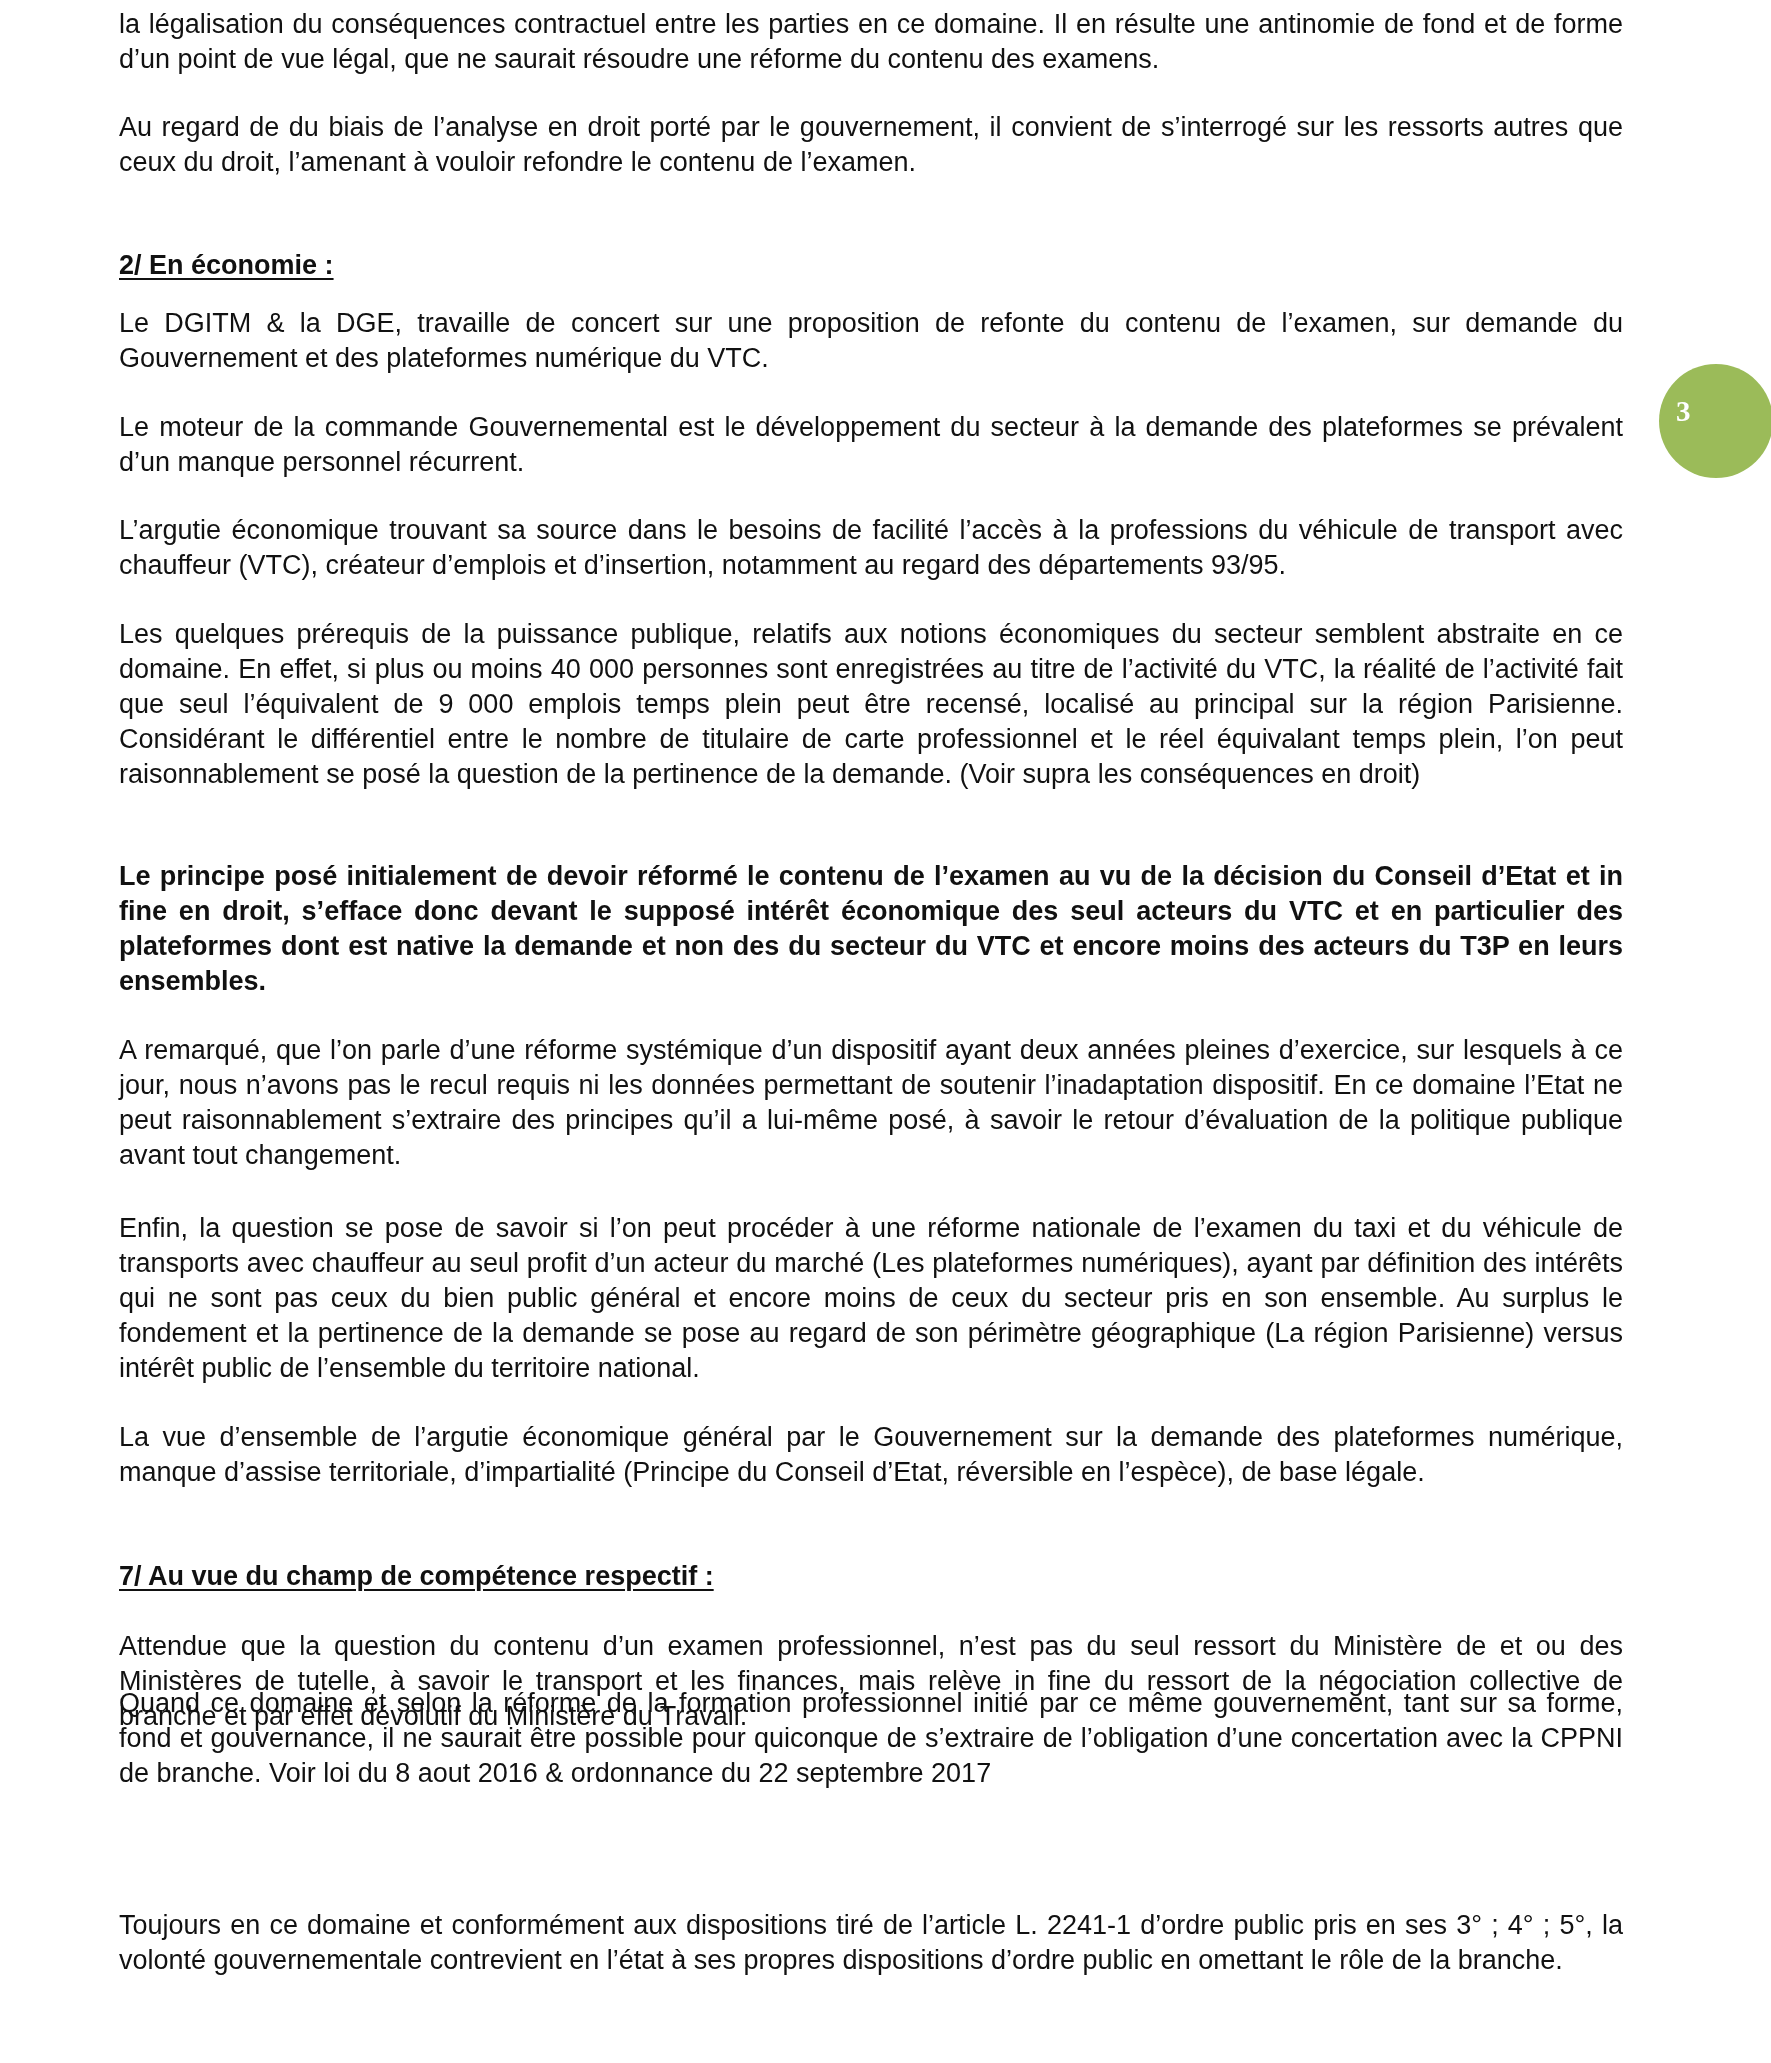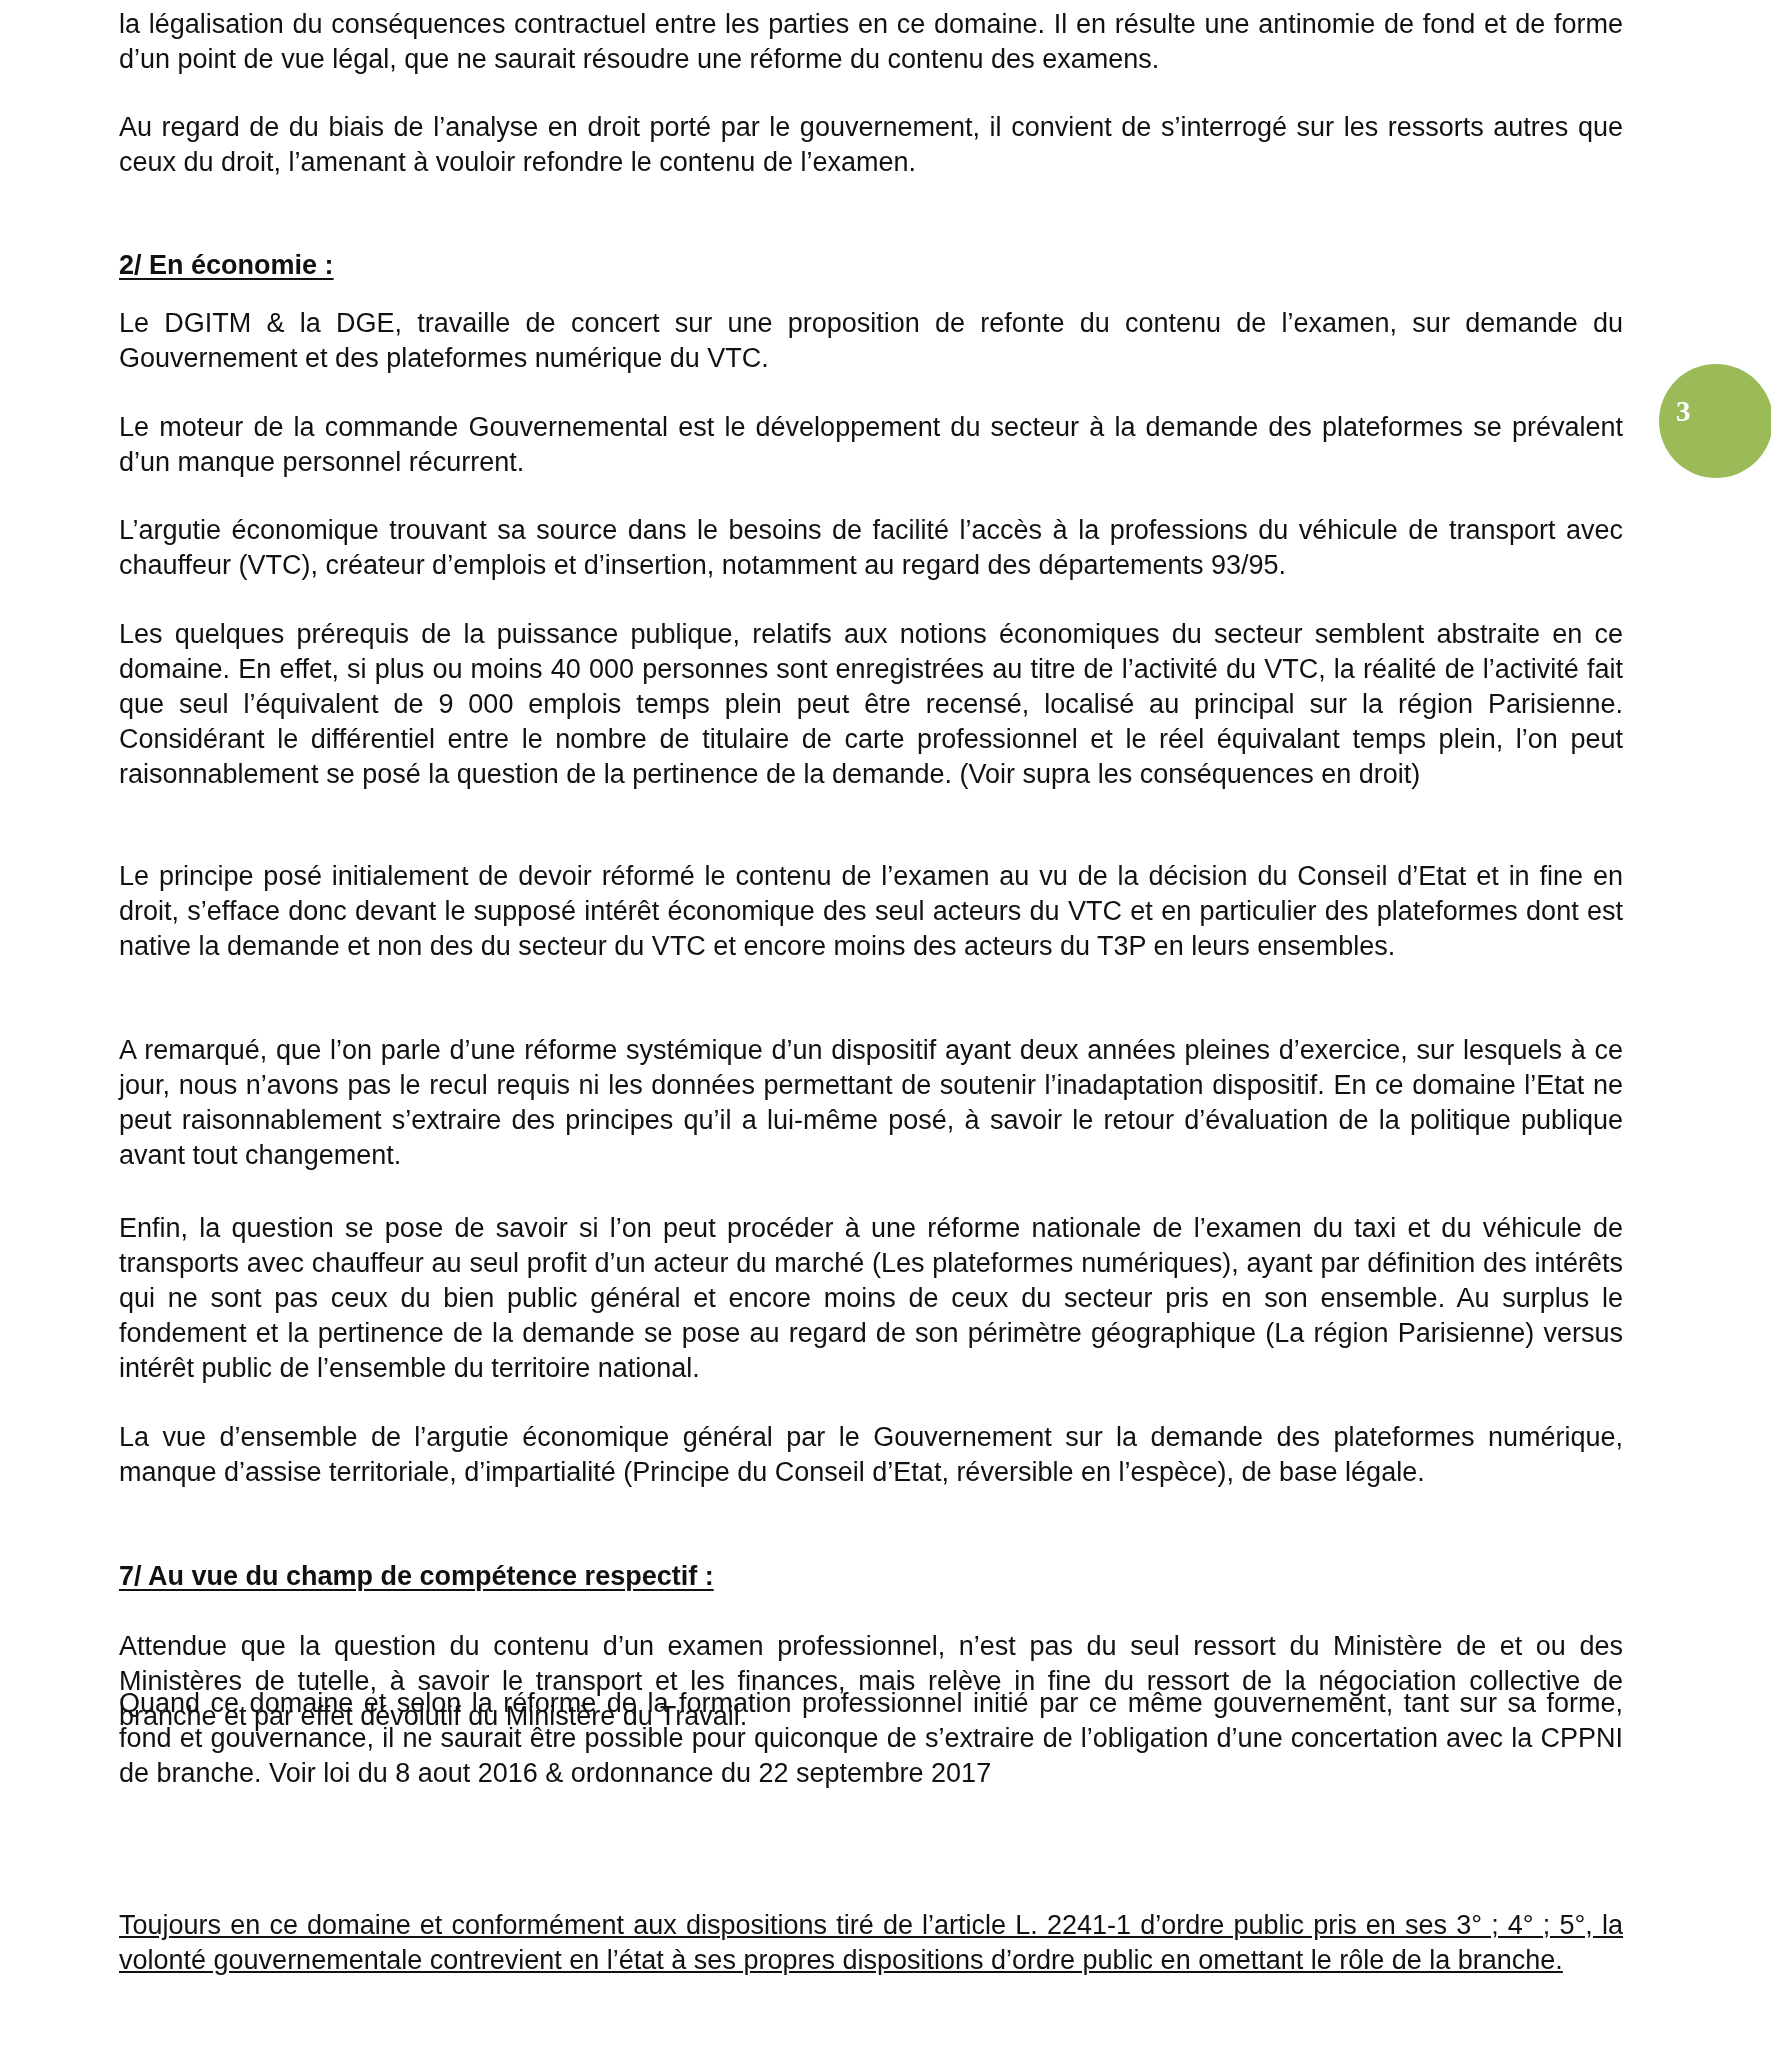--- a/index.html
+++ b/index.html
@@ -70,27 +70,27 @@
 <div class="page">
 
   <p class="para" style="top:7.3px;">la légalisation du conséquences contractuel entre les parties en ce domaine. Il en résulte une antinomie de fond et de forme d’un point de vue légal, que ne saurait résoudre une réforme du contenu des examens.</p>
   <p class="para" style="top:110px;">Au regard de du biais de l’analyse en droit porté par le gouvernement, il convient de s’interrogé sur les ressorts autres que ceux du droit, l’amenant à vouloir refondre le contenu de l’examen.</p>
 
   <h2 class="heading" style="top:248px;">2/ En économie :</h2>
   <p class="para" style="top:306px;">Le DGITM &amp; la DGE, travaille de concert sur une proposition de refonte du contenu de l’examen, sur demande du Gouvernement et des plateformes numérique du VTC.</p>
   <p class="para" style="top:410px;">Le moteur de la commande Gouvernemental est le développement du secteur à la demande des plateformes se prévalent d’un manque personnel récurrent.</p>
   <p class="para" style="top:513px;">L’argutie économique trouvant sa source dans le besoins de facilité l’accès à la professions du véhicule de transport avec chauffeur (VTC), créateur d’emplois et d’insertion, notamment au regard des départements 93/95.</p>
   <p class="para" style="top:617px;">Les quelques prérequis de la puissance publique, relatifs aux notions économiques du secteur semblent abstraite en ce domaine. En effet, si plus ou moins 40 000 personnes sont enregistrées au titre de l’activité du VTC, la réalité de l’activité fait que seul l’équivalent de 9 000 emplois temps plein peut être recensé, localisé au principal sur la région Parisienne. Considérant le différentiel entre le nombre de titulaire de carte professionnel et le réel équivalant temps plein, l’on peut raisonnablement se posé la question de la pertinence de la demande. (Voir supra les conséquences en droit)</p>
-  <p class="para" style="top:859px;">Le principe posé initialement de devoir réformé le contenu de l’examen au vu de la décision du Conseil d’Etat et in fine en droit, s’efface donc devant le supposé intérêt économique des seul acteurs du VTC et en particulier des plateformes dont est native la demande et non des du secteur du VTC et encore moins des acteurs du T3P en leurs ensembles.</p>
+  <p class="para" style="top:859px;font-weight:bold;">Le principe posé initialement de devoir réformé le contenu de l’examen au vu de la décision du Conseil d’Etat et in fine en droit, s’efface donc devant le supposé intérêt économique des seul acteurs du VTC et en particulier des plateformes dont est native la demande et non des du secteur du VTC et encore moins des acteurs du T3P en leurs ensembles.</p>
   <p class="para" style="top:1033px;">A remarqué, que l’on parle d’une réforme systémique d’un dispositif ayant deux années pleines d’exercice, sur lesquels à ce jour, nous n’avons pas le recul requis ni les données permettant de soutenir l’inadaptation  dispositif. En ce domaine l’Etat ne peut raisonnablement s’extraire des principes qu’il a lui-même posé, à savoir le retour d’évaluation de la politique publique avant tout changement.</p>
   <p class="para" style="top:1211px;">Enfin, la question se pose de savoir si l’on peut procéder à une réforme nationale de l’examen du taxi et du véhicule de transports avec chauffeur au seul profit d’un acteur du marché (Les plateformes numériques), ayant par définition des intérêts qui ne sont pas ceux du bien public général et encore moins de ceux du secteur pris en son ensemble. Au surplus le fondement et la pertinence de la demande se pose au regard de son périmètre géographique (La région Parisienne) versus intérêt public de l’ensemble du territoire national.</p>
   <p class="para" style="top:1420px;">La vue d’ensemble de l’argutie économique général par le Gouvernement sur la demande des plateformes numérique, manque d’assise territoriale, d’impartialité (Principe du Conseil d’Etat, réversible en l’espèce), de base légale.</p>
 
   <h2 class="heading" style="top:1559px;">7/ Au vue du champ de compétence respectif :</h2>
   <p class="para" style="top:1629px;">Attendue que la question du contenu d’un examen professionnel, n’est pas du seul ressort du Ministère de et ou des Ministères de tutelle, à savoir le transport et les finances, mais relève in fine du ressort de la négociation collective de branche et par effet dévolutif du Ministère du Travail.</p>
   <p class="para" style="top:1674px;margin-top:12px;">Quand ce domaine et selon la réforme de la formation professionnel initié par ce même gouvernement, tant sur sa forme, fond et gouvernance, il ne saurait être possible pour quiconque de s’extraire de l’obligation d’une concertation avec la CPPNI de branche. Voir loi du 8 aout 2016 &amp; ordonnance du 22 septembre 2017</p>
-  <p class="para" style="top:1908px;text-decoration:underline;">Toujours en ce domaine et conformément aux dispositions tiré de l’article L. 2241-1 d’ordre public pris en ses 3° ; 4° ; 5°, la volonté gouvernementale contrevient en l’état à ses propres dispositions d’ordre public en omettant le rôle de la branche.</p>
+  <p class="para" style="top:1908px;">Toujours en ce domaine et conformément aux dispositions tiré de l’article L. 2241-1 d’ordre public pris en ses 3° ; 4° ; 5°, la volonté gouvernementale contrevient en l’état à ses propres dispositions d’ordre public en omettant le rôle de la branche.</p>
 
   <div class="page-badge" style="background: rgb(155, 187, 89);"></div>
   <span class="page-badge-number">3</span>
 
 </div>
 
 
 </body></html>

